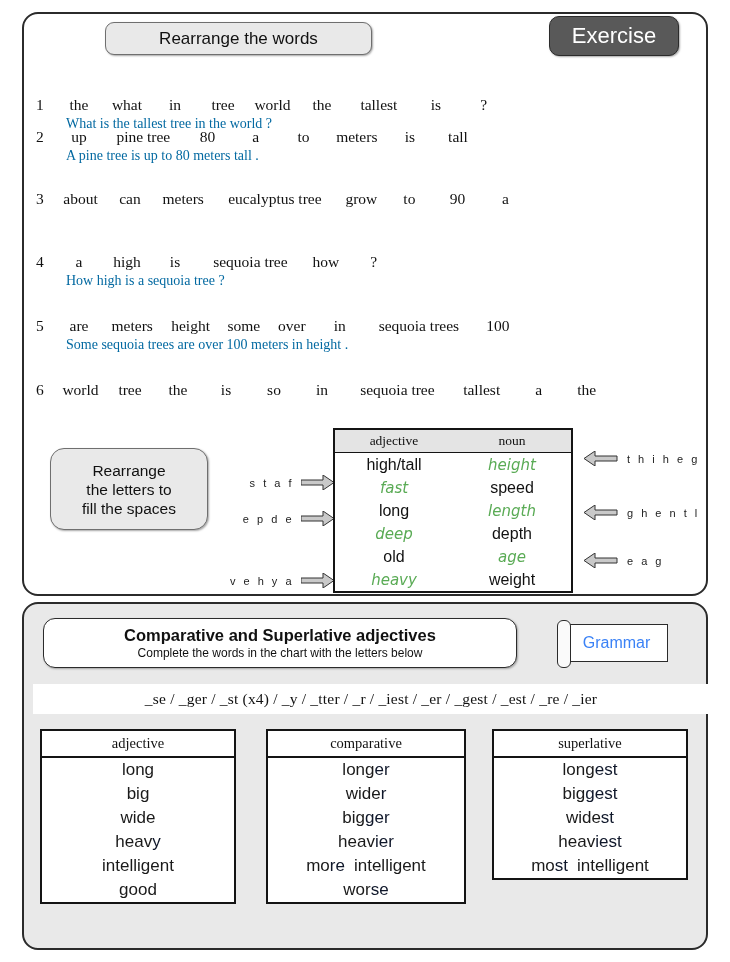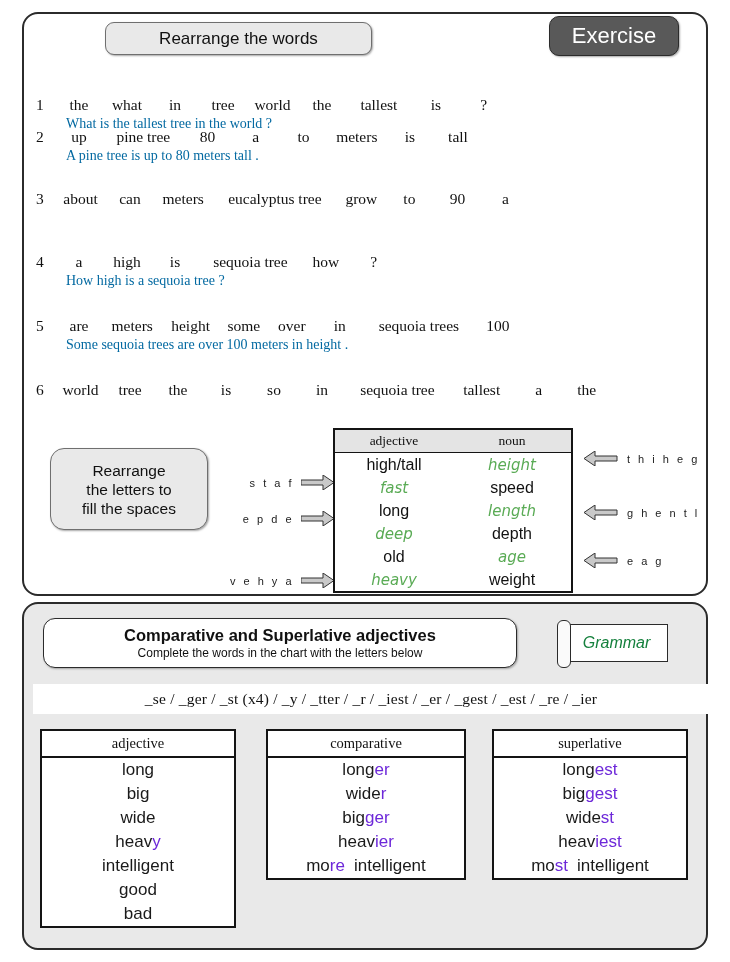--- a/index.html
+++ b/index.html
@@ -53,38 +53,38 @@
   #grammar-title-plate{position:absolute;left:43px;top:618px;width:474px;height:50px;box-sizing:border-box;
        background:#fff;border:1.5px solid #2b2b2b;border-radius:12px;display:flex;flex-direction:column;
        align-items:center;justify-content:center;font-family:"Liberation Sans",sans-serif;color:#111;
        box-shadow:1px 1px 2px rgba(0,0,0,.3);}
   #grammar-title-plate .t1{font-size:16.5px;font-weight:bold;}
   #grammar-title-plate .t2{font-size:12px;margin-top:1px;}
 
   #grammar-banner{position:absolute;left:553px;top:620px;width:115px;height:44px;}
   #grammar-banner .scroll-body{position:absolute;left:12px;top:4px;width:101px;height:36px;background:#fff;
        border:1.5px solid #2b2b2b;display:flex;align-items:center;justify-content:center;
-       font-family:"Liberation Sans",sans-serif;font-size:16px;color:#15803d;font-style:italic;}
+       font-family:"Liberation Sans",sans-serif;font-size:16px;color:#3b82f6;}
   #grammar-banner .roll{position:absolute;left:4px;top:0px;width:12px;height:46px;background:#fafafa;
        border:1.5px solid #2b2b2b;border-radius:6px;}
 
   
   #letters-strip{position:absolute;left:33px;top:684px;width:676px;height:30px;box-sizing:border-box;background:#fff;
        display:flex;align-items:center;justify-content:center;font-family:"Liberation Serif",serif;
        font-size:15.5px;color:#111;letter-spacing:.2px;}
 
   
   .deg-table{position:absolute;top:729px;width:196px;box-sizing:border-box;border:2.5px solid #141414;background:#fff;}
   #table-adjective{left:40px;}
   #table-comparative{left:266px;width:200px;}
   #table-superlative{left:492px;width:196px;}
   .deg-table .hd{text-align:center;font-family:"Liberation Serif",serif;font-size:14.5px;color:#111;
                  padding:4px 0 4px;border-bottom:2px solid #141414;}
   .deg-table .cell{text-align:center;font-family:"Liberation Sans",sans-serif;font-size:17px;color:#1a1a1a;padding:2px 0;}
-  .suf{color:#6d28d9;}
+  .suf{color:#0f172a;}
   .gap{display:inline-block;width:9px;}
 </style>
 </head>
 <body>
 
 <div class="panel" id="exercise-panel"></div>
 
 <div class="plate" id="rearrange-words-title">Rearrange the words</div>
 
 <div class="plate" id="exercise-badge">Exercise</div>
@@ -210,32 +210,32 @@
 
 <div class="deg-table" id="table-adjective">
   <div class="hd">adjective</div>
   <div id="body-adjective">
       <div class="cell"><span>long</span></div>
       <div class="cell"><span>big</span></div>
       <div class="cell"><span>wide</span></div>
       <div class="cell"><span>heav</span><span class="suf">y</span></div>
       <div class="cell"><span>intelligent</span></div>
       <div class="cell"><span>good</span></div>
-      <div class="cell"><span>bad</span></div>
     </div>
 </div>
 
 <div class="deg-table" id="table-comparative">
   <div class="hd">comparative</div>
   <div id="body-comparative">
       <div class="cell"><span>long</span><span class="suf">er</span></div>
       <div class="cell"><span>wide</span><span class="suf">r</span></div>
       <div class="cell"><span>big</span><span class="suf">ger</span></div>
       <div class="cell"><span>heav</span><span class="suf">ier</span></div>
       <div class="cell"><span>mo</span><span class="suf">re</span><span class="gap"></span><span>intelligent</span></div>
+      <div class="cell"><span>wor</span><span class="suf">se</span></div>
     </div>
 </div>
 
 <div class="deg-table" id="table-superlative">
   <div class="hd">superlative</div>
   <div id="body-superlative">
       <div class="cell"><span>long</span><span class="suf">est</span></div>
       <div class="cell"><span>big</span><span class="suf">gest</span></div>
       <div class="cell"><span>wide</span><span class="suf">st</span></div>
       <div class="cell"><span>heav</span><span class="suf">iest</span></div>

